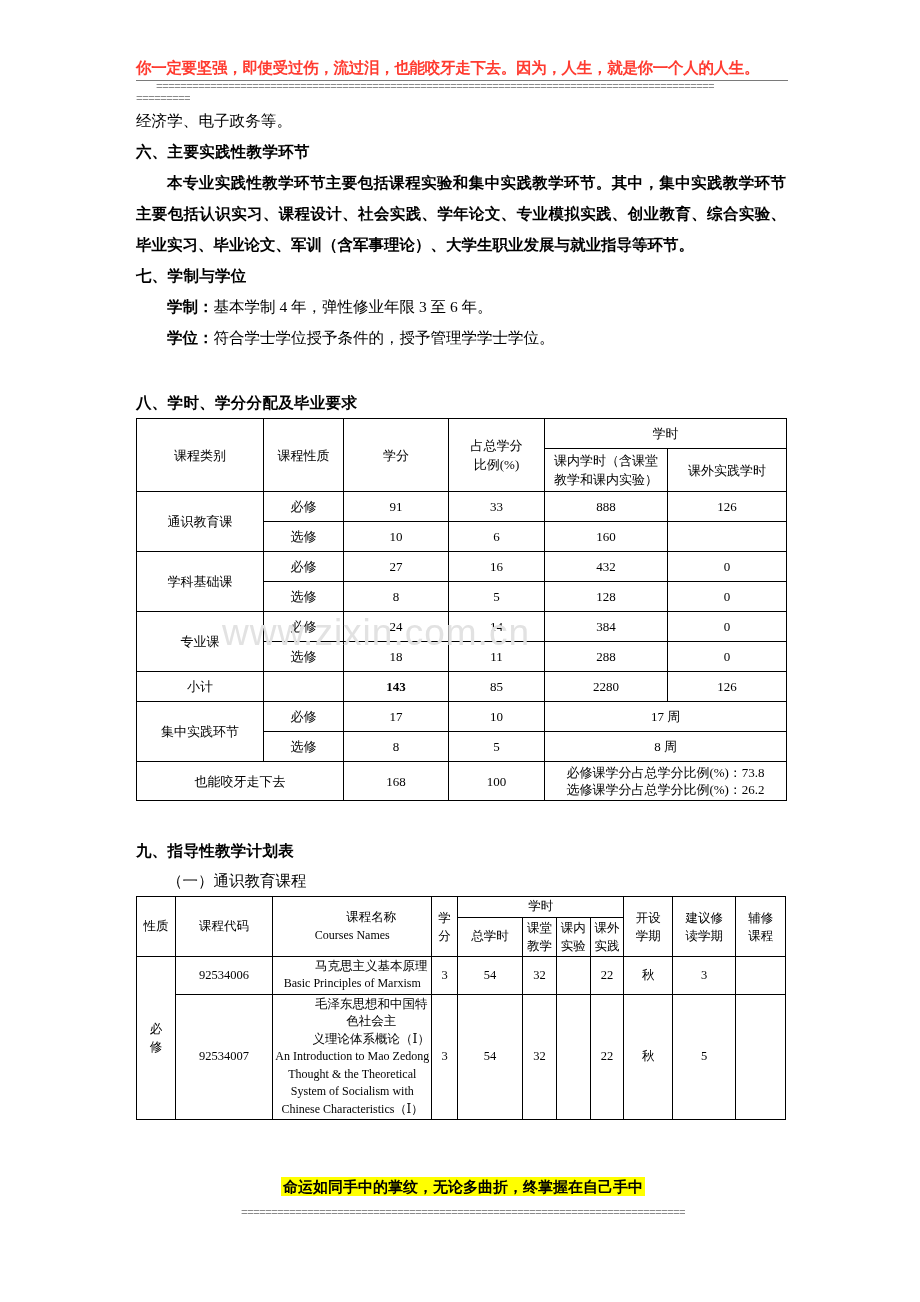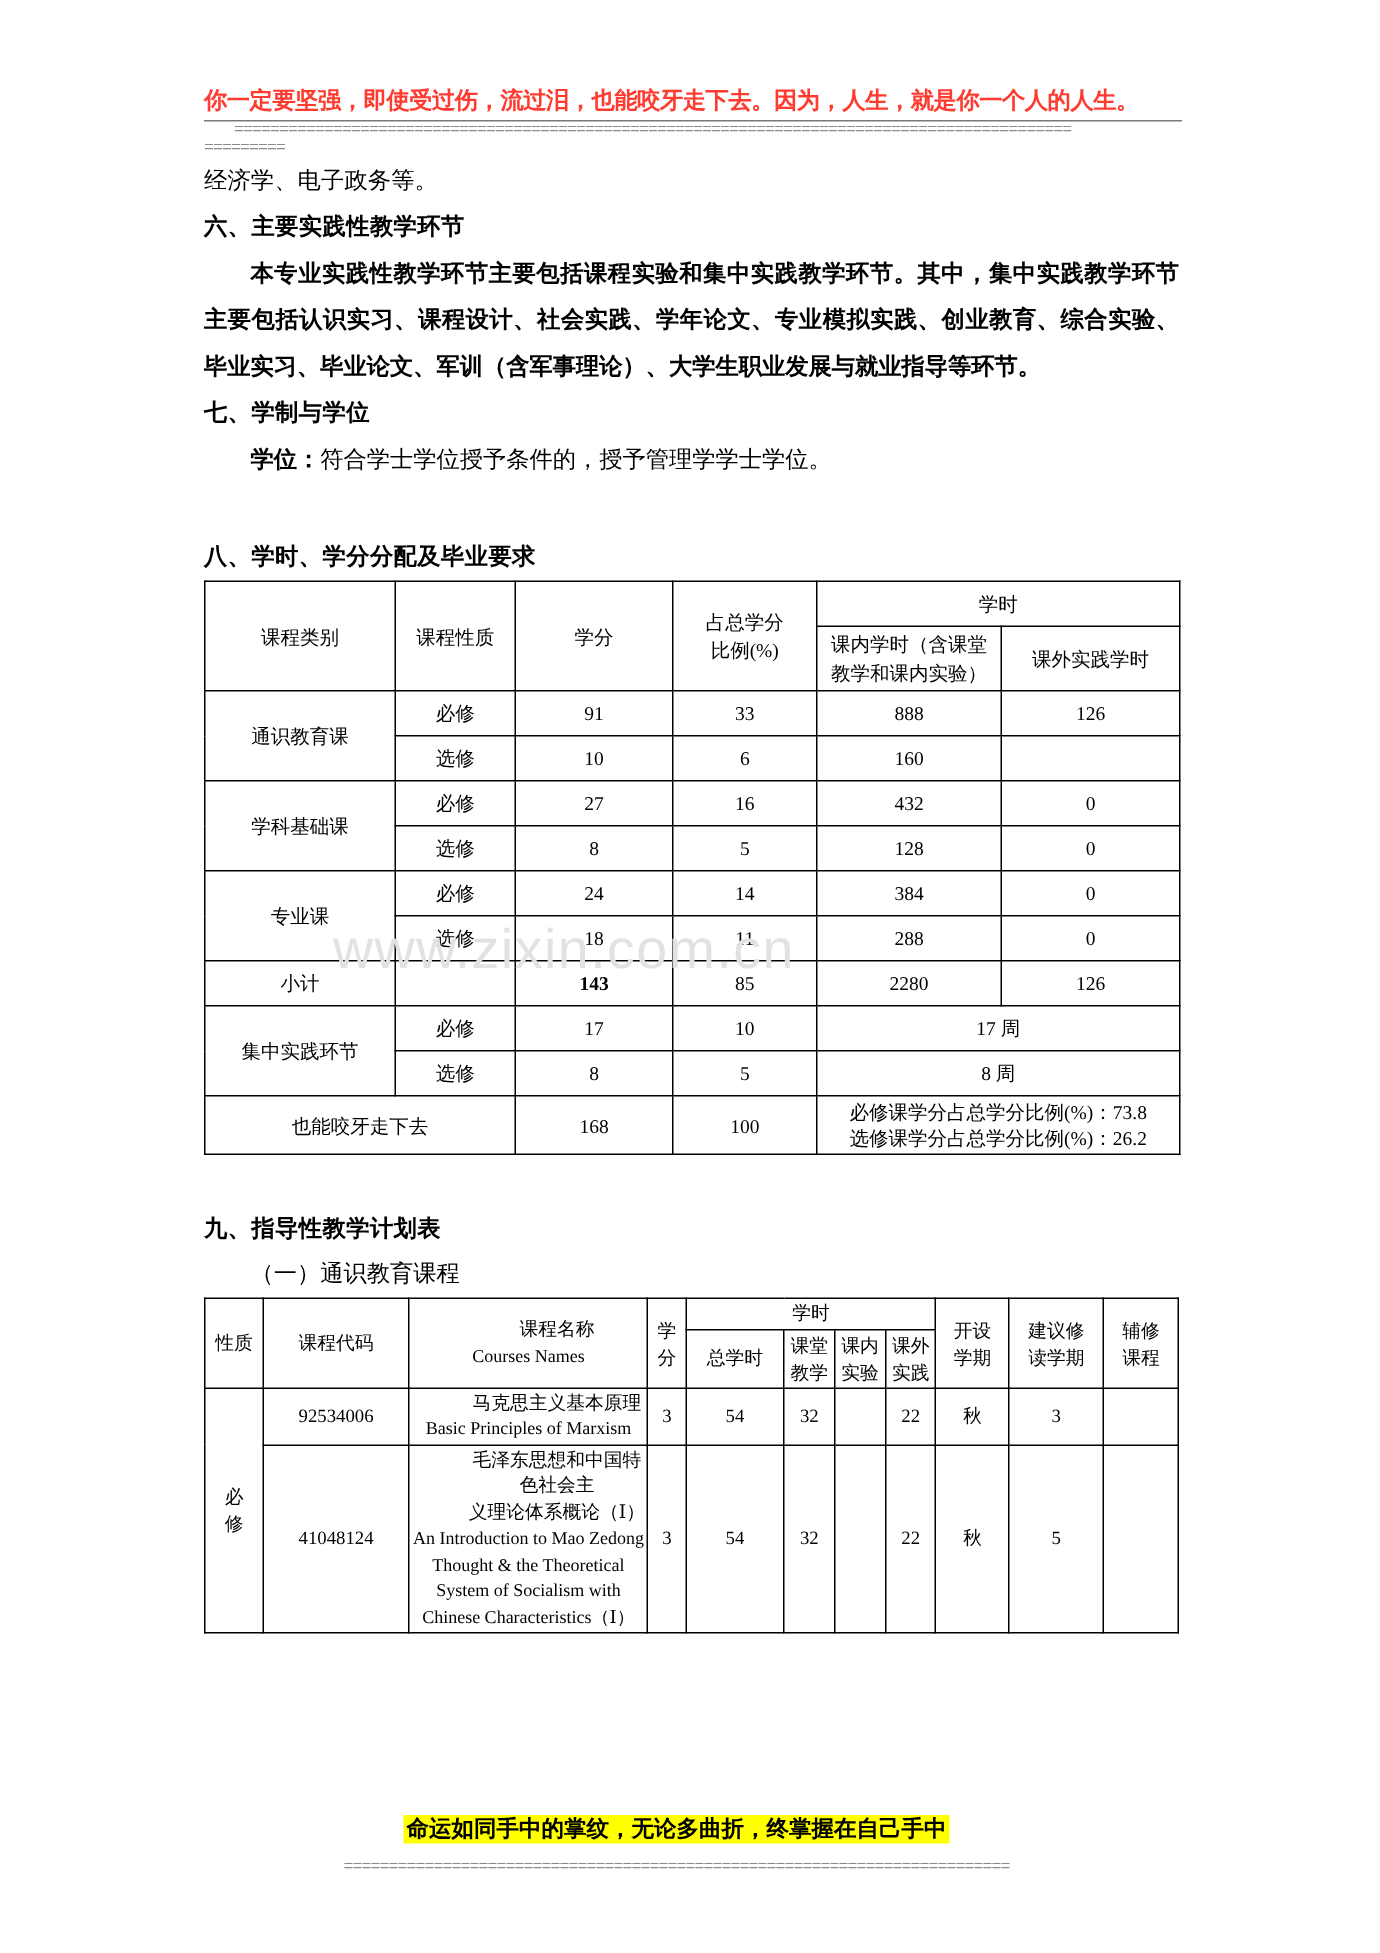--- a/index.html
+++ b/index.html
@@ -138,24 +138,23 @@
     letter-spacing: 1px;
     color: #e2e2e2;
     white-space: nowrap;
     pointer-events: none;
     z-index: 5;
   }
 
   
   .footer-wrap {
     position: absolute;
-    left: 125px;
+    left: 137px;
     top: 1178px;
     width: 652px;
-    margin-top: 32px;
   }
   .footer-quote {
     text-align: center;
     font-size: 15px;
     font-family: "Liberation Sans", "DejaVu Sans", sans-serif;
     font-weight: 700;
   }
   .footer-quote span {
     background: #ffff00;
     color: #000000;
@@ -184,20 +183,23 @@
     <hr class="banner-rule">
     <div class="eq-line indent">=============================================================================================</div>
     <div class="eq-line">=========</div>
 
     <div class="body-line">经济学、电子政务等。</div>
 
     <div class="h-sec">六、主要实践性教学环节</div>
     <div class="para indent2">本专业实践性教学环节主要包括课程实验和集中实践教学环节。其中，集中实践教学环节主要包括认识实习、课程设计、社会实践、学年论文、专业模拟实践、创业教育、综合实验、毕业实习、毕业论文、军训（含军事理论）、大学生职业发展与就业指导等环节。</div>
 
     <div class="h-sec">七、学制与学位</div>
+    <div class="sub-line">
+      <b>学制：</b><span>基本学制 4 年，弹性修业年限 3 至 6 年。</span>
+    </div>
     <div class="sub-line">
       <b>学位：</b><span>符合学士学位授予条件的，授予管理学学士学位。</span>
     </div>
 
     <div class="spacer-lg"></div>
 
     <div class="h-sec">八、学时、学分分配及毕业要求</div>
 
     <table class="doc t1">
       <colgroup>
@@ -385,21 +387,21 @@
           <td>54</td>
           <td>32</td>
           <td></td>
           <td>22</td>
           <td>秋</td>
           <td>3</td>
           <td></td>
         </tr>
 
         <tr>
-          <td>41048124</td>
+          <td>92534007</td>
           <td>
             <div class="cn">毛泽东思想和中国特色社会主</div>
             <div class="cn">义理论体系概论（Ⅰ）</div>
             <div class="en">An Introduction to Mao Zedong</div>
             <div class="en">Thought &amp; the Theoretical</div>
             <div class="en">System of Socialism with</div>
             <div class="en">Chinese Characteristics（Ⅰ）</div>
           </td>
           <td>3</td>
           <td>54</td>

